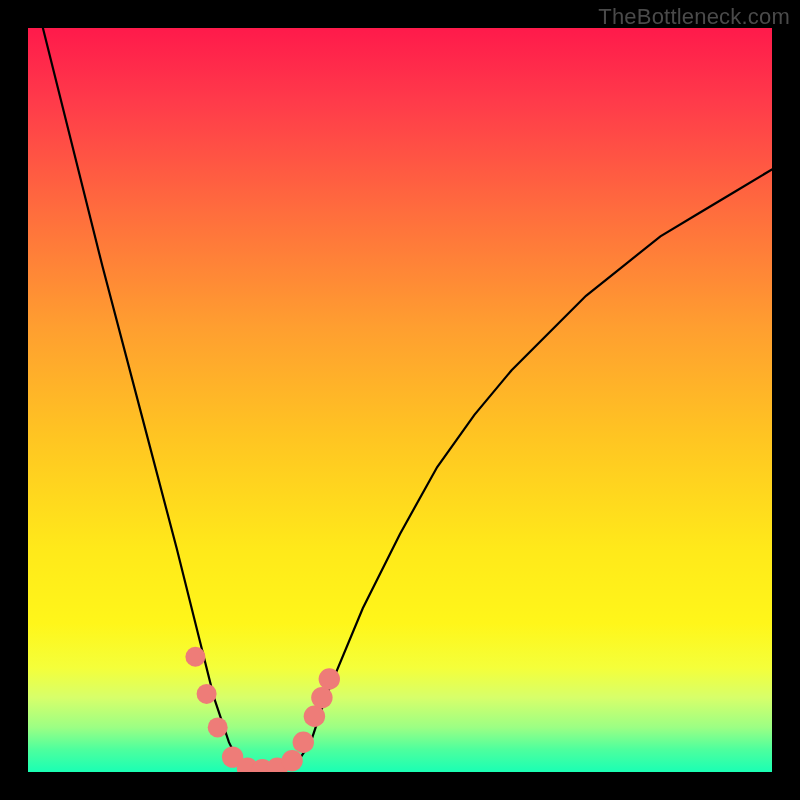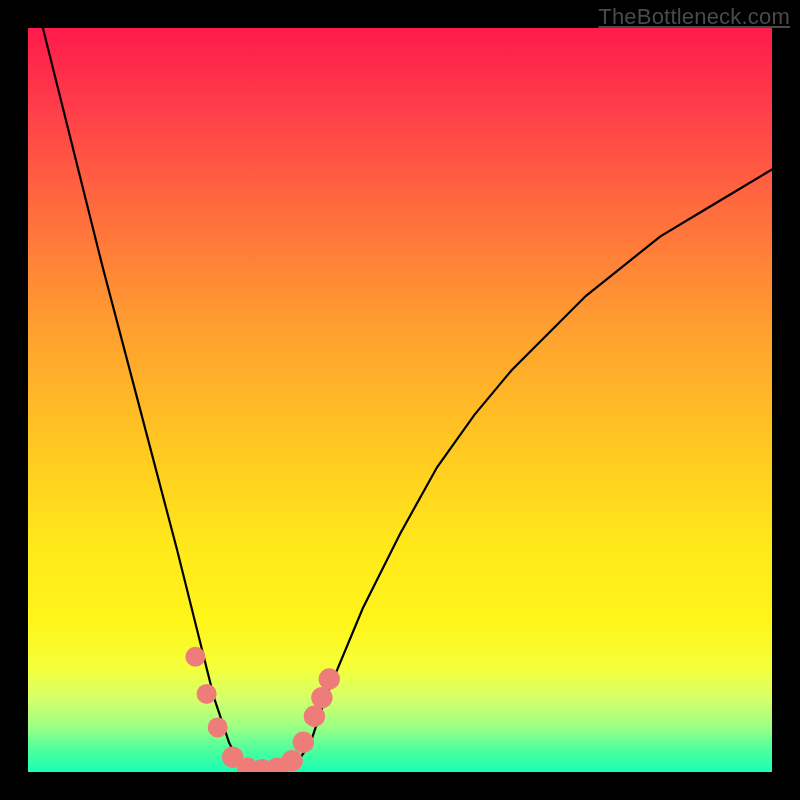--- a/index.html
+++ b/index.html
@@ -51,21 +51,20 @@
   }
   .watermark {
     position: absolute;
     top: 4px;
     right: 10px;
     color: #4a4a4a;
     font-size: 22px;
     font-weight: 500;
     letter-spacing: 0.2px;
     z-index: 5;
-    text-decoration: underline;
   }
   svg.curve {
     position: absolute;
     left: 0;
     top: 0;
     width: 744px;
     height: 744px;
     z-index: 3;
   }
 </style>

